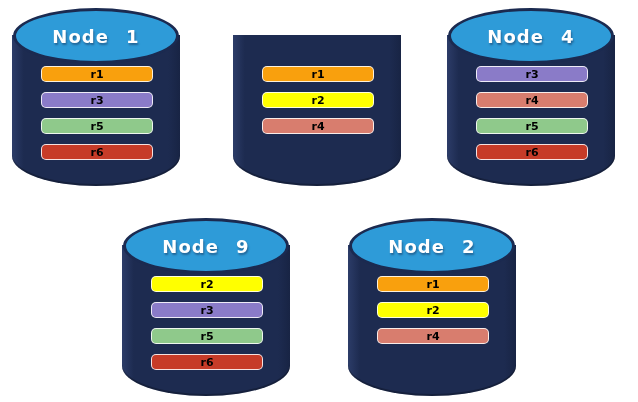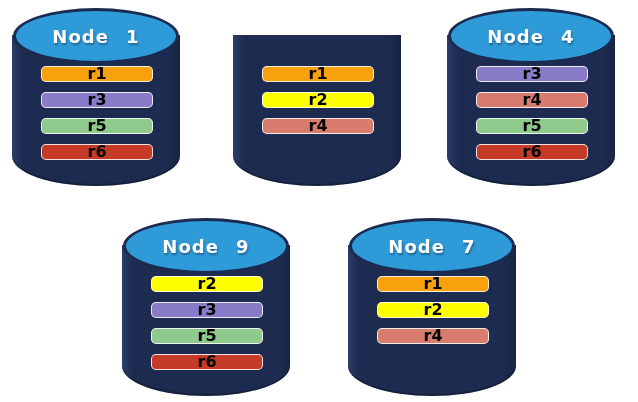--- a/index.html
+++ b/index.html
@@ -61,21 +61,21 @@
     flex-direction: column;
     gap: 10px;
   }
   .bar {
     height: 14px;
     border-radius: 5px;
     border: 1px solid rgba(255,255,255,0.85);
     display: flex;
     align-items: center;
     justify-content: center;
-    font-size: 16px;
+    font-size: 11px;
     font-weight: bold;
     color: #000000;
     line-height: 1;
   }
   
   .node.pos-0 { left: 12px;  top: 8px;   }
   .node.pos-1 { left: 233px; top: 8px;   }
   .node.pos-2 { left: 447px; top: 8px;   }
   .node.pos-3 { left: 122px; top: 218px; }
   .node.pos-4 { left: 348px; top: 218px; }
@@ -124,21 +124,21 @@
     <div class="bars">
         <div class="bar" style="background: rgb(255, 255, 0);">r2</div>
         <div class="bar" style="background: rgb(138, 123, 200);">r3</div>
         <div class="bar" style="background: rgb(143, 201, 139);">r5</div>
         <div class="bar" style="background: rgb(198, 59, 40);">r6</div>
       </div>
   </div>
     <div class="node pos-4">
     <div class="cyl-body"></div>
     <div class="cyl-top">
-      <span class="node-title">Node 7</span>
+      <span class="node-title">Node 2</span>
     </div>
     <div class="bars">
         <div class="bar" style="background: rgb(249, 160, 13);">r1</div>
         <div class="bar" style="background: rgb(255, 255, 0);">r2</div>
         <div class="bar" style="background: rgb(216, 125, 110);">r4</div>
       </div>
   </div>
   </div>
 
 </body></html>

